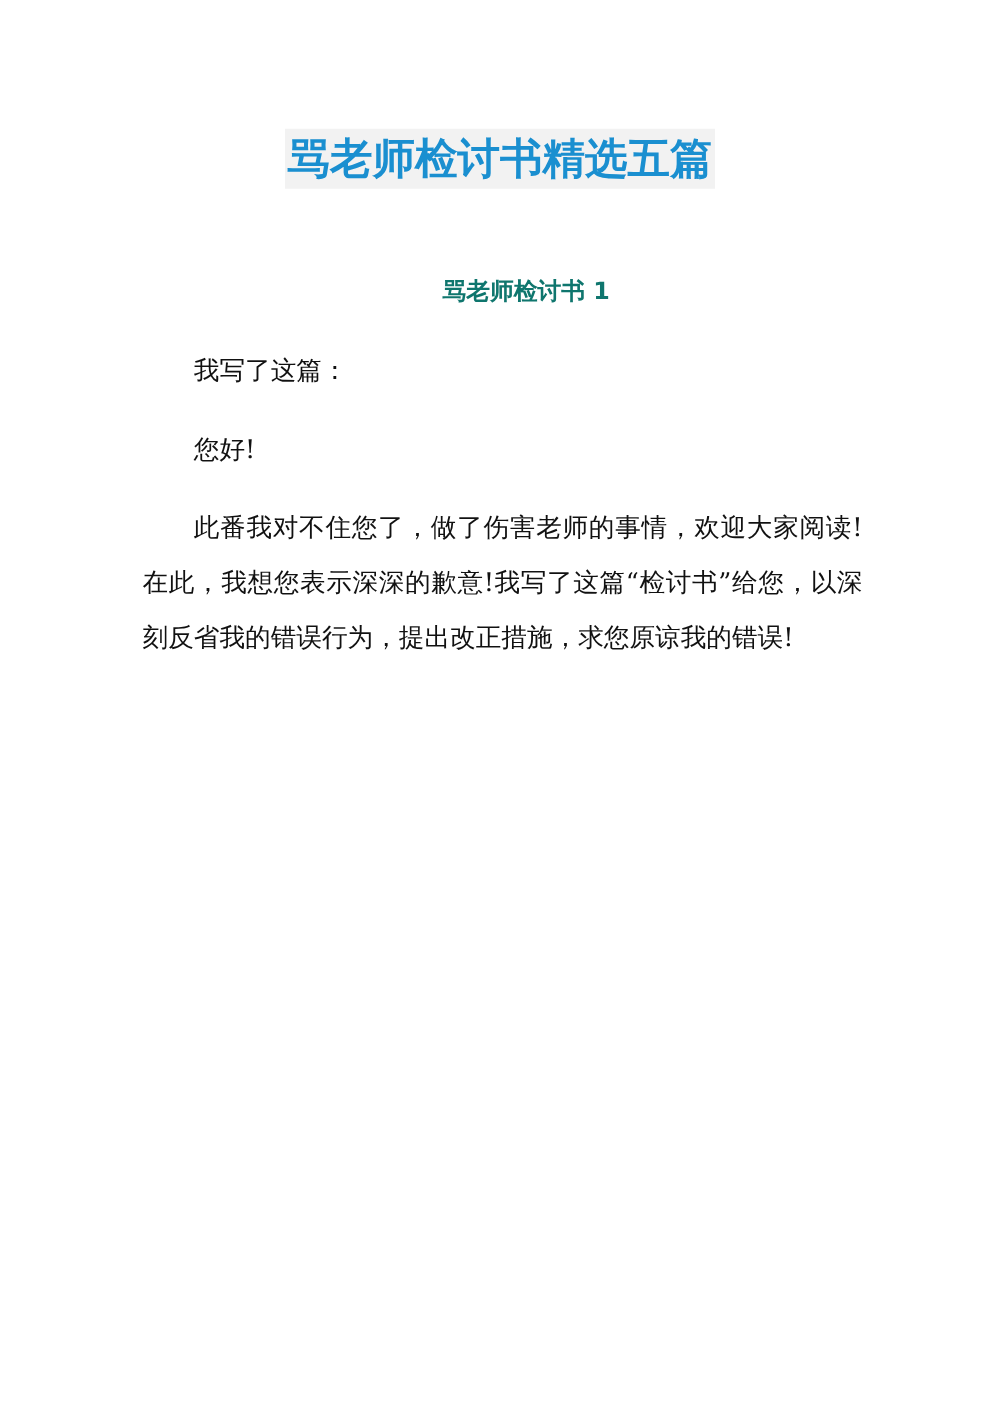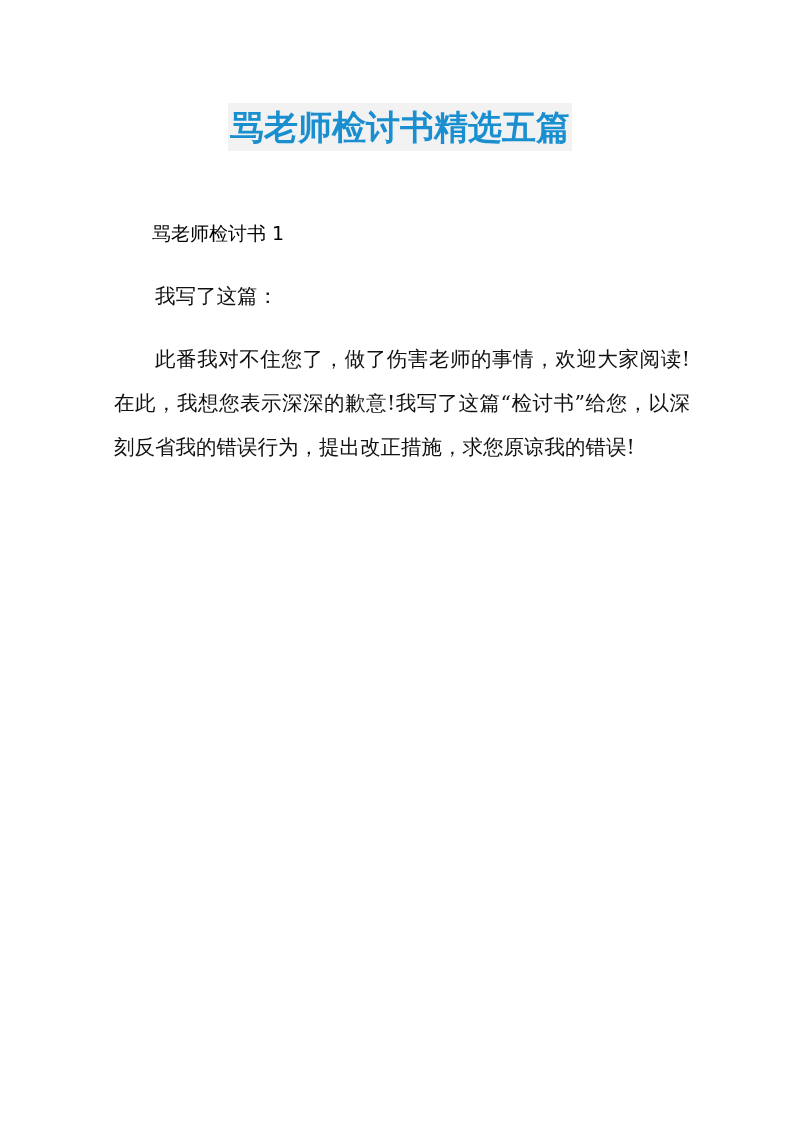--- a/index.html
+++ b/index.html
@@ -21,27 +21,28 @@
       position: absolute;
       left: 114px;
       top: 211px;
       width: 576px;
       font-family: "DejaVu Serif", serif;
       color: #111;
       font-size: 20.5px;
       line-height: 44px;
     }
     .p { margin: 0 0 19px 0; text-indent: 2em; text-align: justify; }
-    .h { margin: 0 0 19px 0; text-indent: 2em; color: #000000; font-family: "DejaVu Sans", sans-serif; font-weight: normal; font-size: 19px; }
+    .h { margin: 0 0 19px 0; text-indent: 2em; color: #0f766e; font-family: "DejaVu Sans", sans-serif; font-weight: bold; font-size: 19px; text-align: center; }
   </style>
 </head>
 <body>
 
 <div class="page">
   <div class="title-wrap">
     <span class="title">骂老师检讨书精选五篇</span>
   </div>
   <div class="body">
     <p class="h">骂老师检讨书 1</p>
     <p class="p">我写了这篇：</p>
+    <p class="p">您好!</p>
     <p class="p">此番我对不住您了，做了伤害老师的事情，欢迎大家阅读!在此，我想您表示深深的歉意!我写了这篇“检讨书”给您，以深刻反省我的错误行为，提出改正措施，求您原谅我的错误!</p>
   </div>
 </div>
 
 </body></html>

